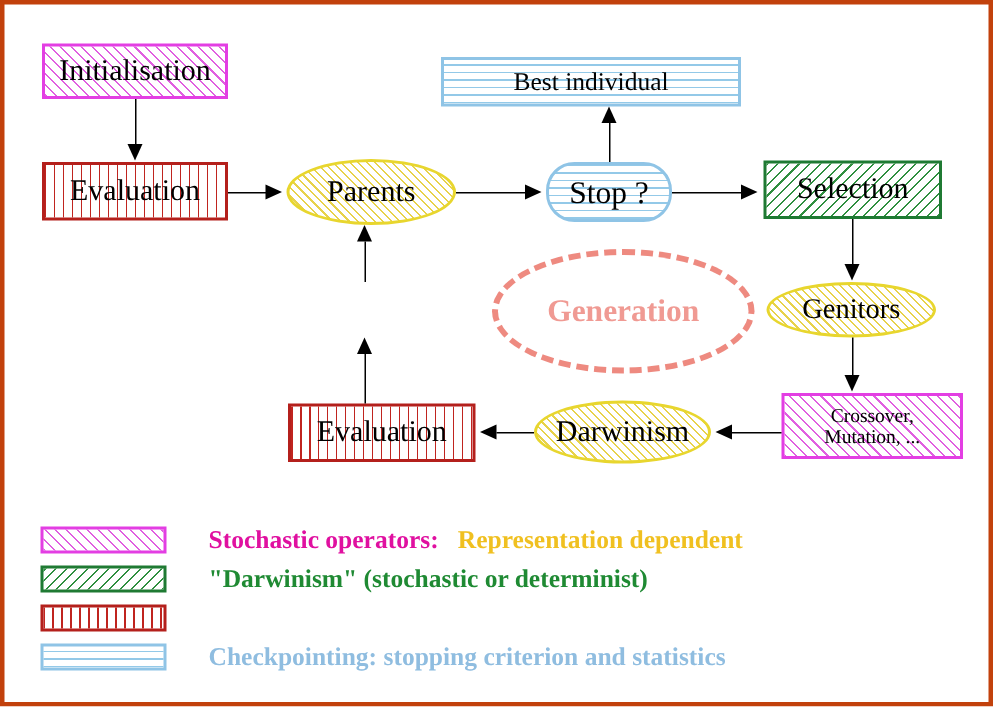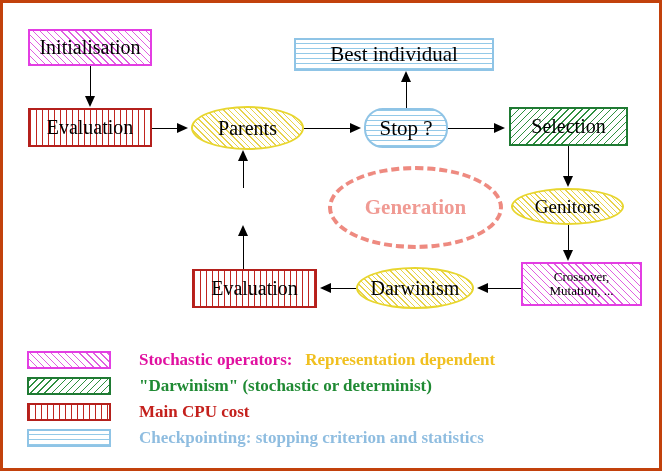--- a/index.html
+++ b/index.html
@@ -158,21 +158,21 @@
   </div>
 
   <div class="node fill-red-vert" style="left:25px; top:105px; width:124px; height:39px; font-size:20px;">
     <span>Evaluation</span>
   </div>
 
   <div class="node fill-yellow-diag ellipse" style="left:188px; top:103px; width:113px; height:44px; font-size:20px;">
     <span>Parents</span>
   </div>
 
-  <div class="node fill-blue-horiz" style="left:291px; top:35px; width:200px; height:33px; font-size:21px;">
+  <div class="node fill-blue-horiz" style="left:291px; top:35px; width:200px; height:33px; font-size:17px;">
     <span>Best individual</span>
   </div>
 
   <div class="node fill-blue-horiz rounded" style="left:361px; top:105px; width:84px; height:40px; font-size:21px;">
     <span>Stop ?</span>
   </div>
 
   <div class="node fill-green-diag" style="left:506px; top:104px; width:119px; height:39px; font-size:20px;">
     <span>Selection</span>
   </div>
@@ -239,21 +239,20 @@
       <div class="legend-text" style="color:#e010a0;"><span>Stochastic operators:</span><span style="color:#f0c020;">&nbsp;&nbsp; </span><span class="accent" style="color:#f0c020;">Representation dependent</span></div>
     </div>
 
     <div class="legend-row">
       <div class="legend-swatch fill-green-diag"></div>
       <div class="legend-text" style="color:#1f8a33;">"Darwinism" (stochastic or determinist)</div>
     </div>
 
     <div class="legend-row">
       <div class="legend-swatch fill-red-vert"></div>
-      <div class="legend-text" style="color:#c4201c;">Main CPU cost</div>
     </div>
 
     <div class="legend-row">
       <div class="legend-swatch fill-blue-horiz"></div>
       <div class="legend-text" style="color:#8fbde0;">Checkpointing: stopping criterion and statistics</div>
     </div>
 
   </div>
 
 </div>

